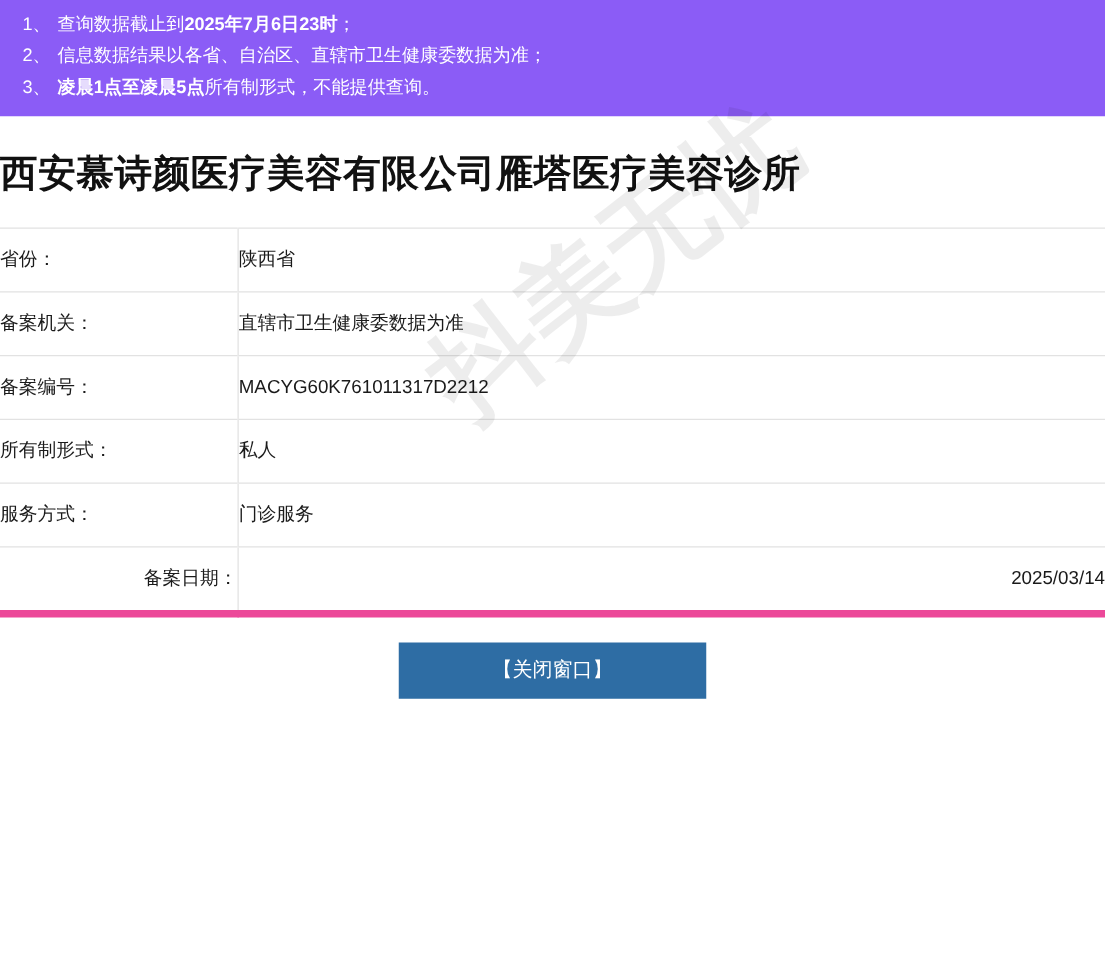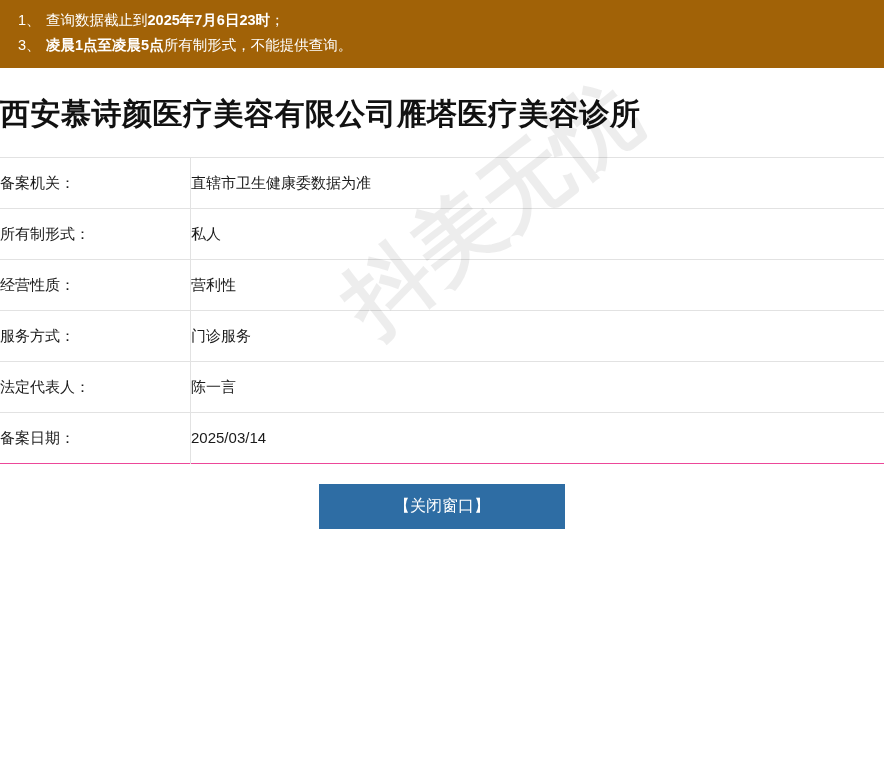--- a/index.html
+++ b/index.html
@@ -11,21 +11,21 @@
     width: 884px;
     min-height: 771px;
     font-family: "Liberation Sans", sans-serif;
     color: #222;
     position: relative;
     overflow: hidden;
   }
 
   
   .notice {
-    background: #a16207;
+    background: #8b5cf6;
     color: #ffffff;
     padding: 8px 0 10px 0;
   }
   .notice ol {
     margin: 0;
     padding: 0;
     list-style: none;
   }
   .notice li {
     font-size: 14.5px;
@@ -57,21 +57,22 @@
   
   table.info {
     width: 884px;
     border-collapse: collapse;
     table-layout: fixed;
   }
   table.info tr {
     border-top: 1px solid #e2e2e2;
   }
   table.info tr:last-child {
-    border-bottom: 1px solid #ec4899;
+    border-bottom: 6px solid #ec4899;
+    text-align: right;
   }
   table.info td {
     padding: 14px 0;
     font-size: 15px;
     vertical-align: middle;
     line-height: 22px;
   }
   td.label {
     width: 190px;
     padding-left: 8px;
@@ -118,50 +119,53 @@
 </style>
 </head>
 <body>
 
 <div class="notice">
   <ol>
     <li>
       <span class="num">1、</span><span>查询数据截止到</span><span class="bold">2025年7月6日23时</span><span>；</span>
     </li>
     <li>
+      <span class="num">2、</span><span>信息数据结果以各省、自治区、直辖市卫生健康委数据为准；</span>
+    </li>
+    <li>
       <span class="num">3、</span><span class="bold">凌晨1点至凌晨5点</span><span>所有制形式，不能提供查询。</span>
     </li>
   </ol>
 </div>
 
 <div class="title-wrap">
   <div class="title">西安慕诗颜医疗美容有限公司雁塔医疗美容诊所</div>
 </div>
 
 <table class="info">
   <tbody>
     <tr>
+      <td class="label">省份：</td>
+      <td class="value">陕西省</td>
+    </tr>
+    <tr>
       <td class="label">备案机关：</td>
       <td class="value">直辖市卫生健康委数据为准</td>
+    </tr>
+    <tr>
+      <td class="label">备案编号：</td>
+      <td class="value">MACYG60K761011317D2212</td>
     </tr>
     <tr>
       <td class="label">所有制形式：</td>
       <td class="value">私人</td>
     </tr>
     <tr>
-      <td class="label">经营性质：</td>
-      <td class="value">营利性</td>
-    </tr>
-    <tr>
       <td class="label">服务方式：</td>
       <td class="value">门诊服务</td>
-    </tr>
-    <tr>
-      <td class="label">法定代表人：</td>
-      <td class="value">陈一言</td>
     </tr>
     <tr>
       <td class="label">备案日期：</td>
       <td class="value">2025/03/14</td>
     </tr>
   </tbody>
 </table>
 
 <div class="btn-row">
   <button class="close-btn">【关闭窗口】</button>

